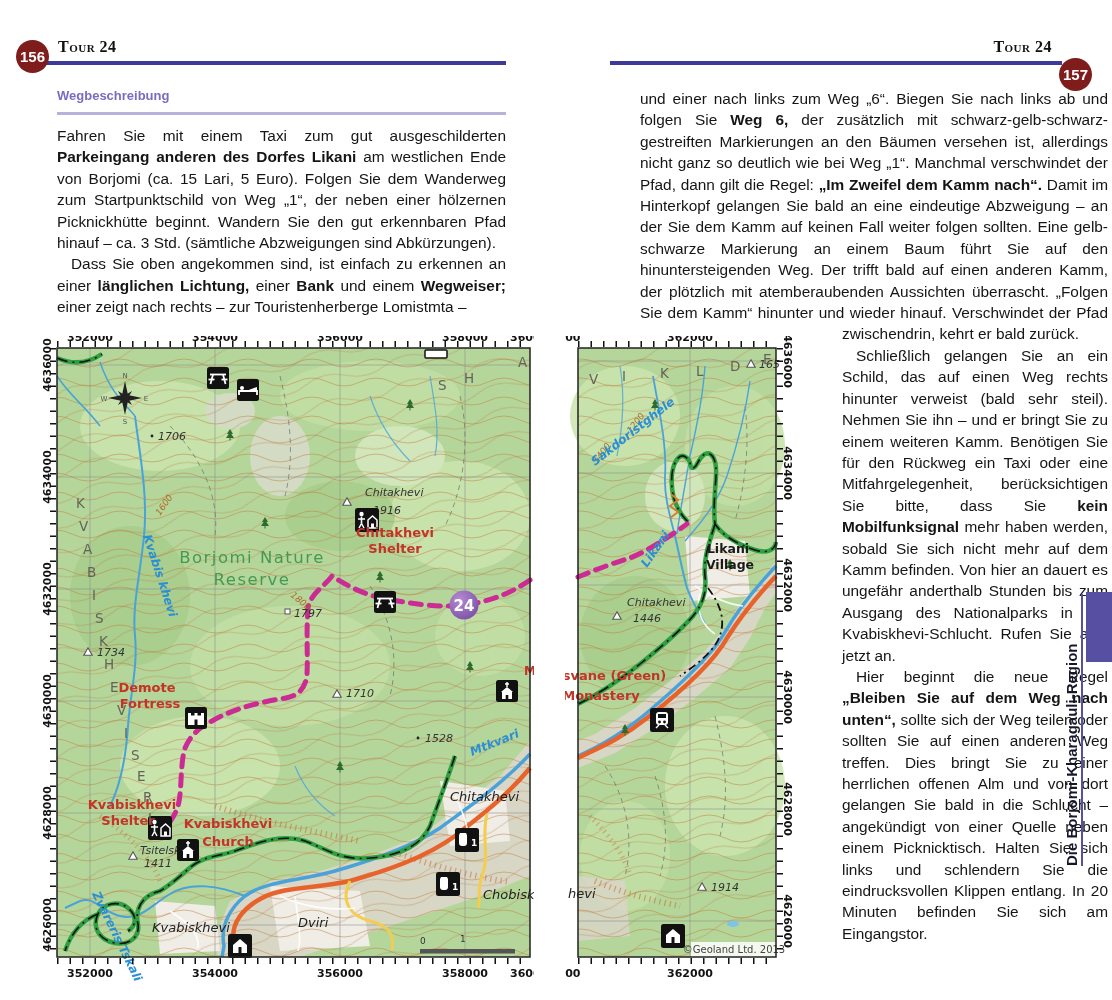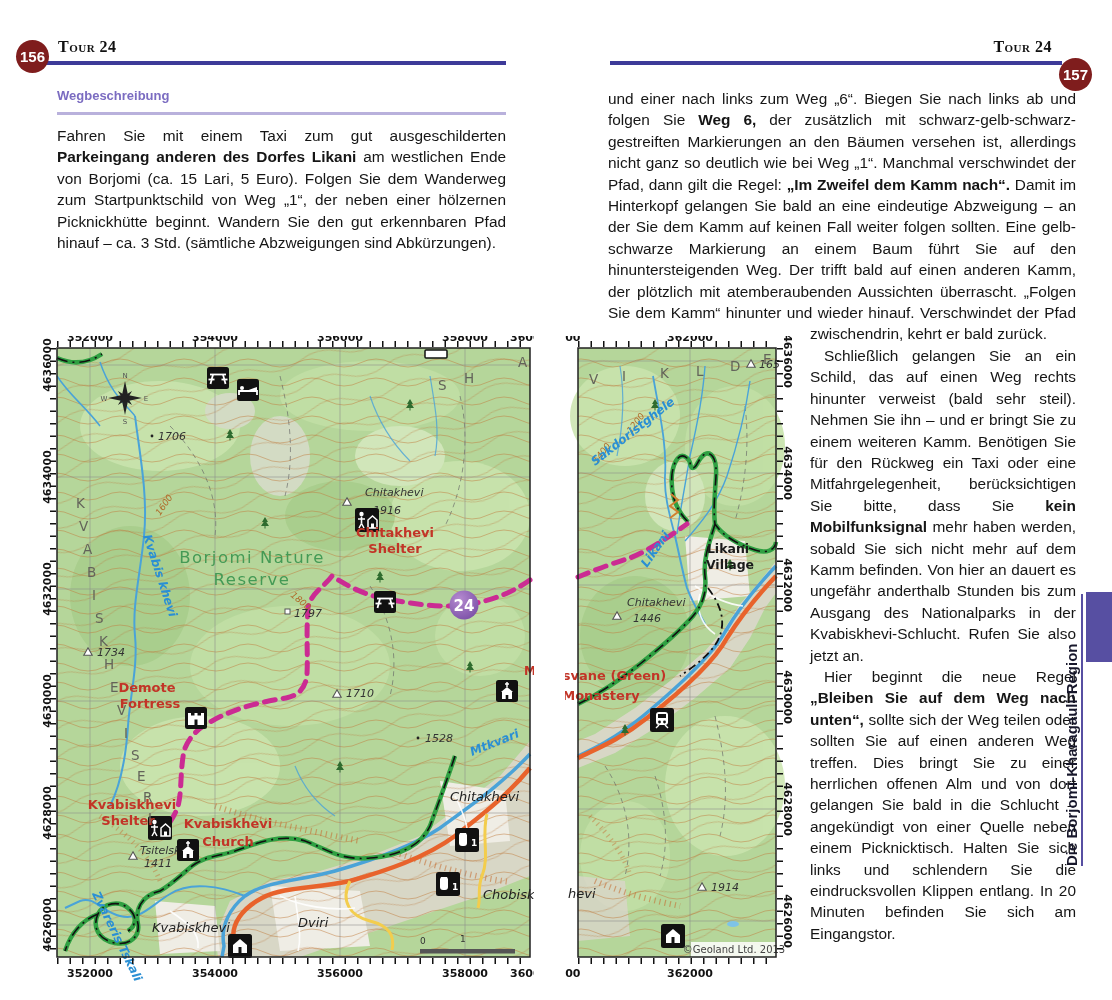--- a/index.html
+++ b/index.html
@@ -15,21 +15,21 @@
   #title-right{left:608px;width:444px;text-align:right;}
   .headrule{position:absolute;top:61px;height:3.5px;background:#3d3a98;z-index:1;}
   #rule-left{left:26px;width:480px;}
   #rule-right{left:610px;width:452px;}
   
   #wegheading{position:absolute;left:57px;top:88px;font-size:13px;font-weight:bold;color:#7b6cc1;}
   #wegrule{position:absolute;left:57px;top:112px;width:449px;height:2.5px;background:#b9b1dc;}
   
   .bodycol{position:absolute;font-size:15.4px;line-height:21.4px;text-align:justify;color:#151515;}
   #col-left{left:57px;top:125px;width:449px;}
-  #col-right{left:608px;top:88px;width:468px;}
+  #col-right{left:640px;top:88px;width:468px;}
   .bodycol p{margin:0;}
   .bodycol p.ind{text-indent:14px;}
   .bodycol b{font-weight:bold;}
   .float-spacer-a{float:left;width:0;height:248px;}
   .float-spacer-b{float:left;clear:left;width:202px;height:652px;}
   
   .mapsvg{position:absolute;top:336px;}
   #map-left-svg{left:40px;}
   #map-right-svg{left:565px;}
   svg text{font-family:"DejaVu Sans",sans-serif;}
@@ -62,20 +62,21 @@
 
 <div class="pagenum" id="pn-right">157</div>
 <div class="tourtitle" id="title-right">Tour 24</div>
 <div class="headrule" id="rule-right"></div>
 
 <div id="wegheading">Wegbeschreibung</div>
 <div id="wegrule"></div>
 
 <div class="bodycol" id="col-left">
   <p>Fahren Sie mit einem Taxi zum gut ausgeschilderten <b>Parkeingang anderen des Dorfes Likani</b> am westlichen Ende von Borjomi (ca. 15 Lari, 5 Euro). Folgen Sie dem Wanderweg zum Startpunktschild von Weg „1“, der neben einer hölzernen Picknickhütte beginnt. Wandern Sie den gut erkennbaren Pfad hinauf – ca. 3 Std. (sämtliche Abzweigungen sind Abkürzungen).</p>
+  <p class="ind">Dass Sie oben angekommen sind, ist einfach zu erkennen an einer <b>länglichen Lichtung,</b> einer <b>Bank</b> und einem <b>Wegweiser;</b> einer zeigt nach rechts – zur Touristenherberge Lomistmta –</p>
 </div>
 
 <div class="bodycol" id="col-right">
   <div class="float-spacer-a"></div>
   <div class="float-spacer-b"></div>
   <p>und einer nach links zum Weg „6“. Biegen Sie nach links ab und folgen Sie <b>Weg 6,</b> der zusätzlich mit schwarz-gelb-schwarz-gestreiften Markierungen an den Bäumen versehen ist, allerdings nicht ganz so deutlich wie bei Weg „1“. Manchmal verschwindet der Pfad, dann gilt die Regel: <b>„Im Zweifel dem Kamm nach“.</b> Damit im Hinterkopf gelangen Sie bald an eine eindeutige Abzweigung – an der Sie dem Kamm auf keinen Fall weiter folgen sollten. Eine gelb-schwarze Markierung an einem Baum führt Sie auf den hinuntersteigenden Weg. Der trifft bald auf einen anderen Kamm, der plötzlich mit atemberaubenden Aussichten überrascht. „Folgen Sie dem Kamm“ hinunter und wieder hinauf. Verschwindet der Pfad zwischendrin, kehrt er bald zurück.</p>
   <p class="ind">Schließlich gelangen Sie an ein Schild, das auf einen Weg rechts hinunter verweist (bald sehr steil). Nehmen Sie ihn – und er bringt Sie zu einem weiteren Kamm. Benötigen Sie für den Rückweg ein Taxi oder eine Mitfahrgelegenheit, berücksichtigen Sie bitte, dass Sie <b>kein Mobilfunksignal</b> mehr haben werden, sobald Sie sich nicht mehr auf dem Kamm befinden. Von hier an dauert es ungefähr anderthalb Stunden bis zum Ausgang des Nationalparks in der Kvabiskhevi-Schlucht. Rufen Sie also jetzt an.</p>
   <p class="ind">Hier beginnt die neue Regel <b>„Bleiben Sie auf dem Weg nach unten“,</b> sollte sich der Weg teilen oder sollten Sie auf einen anderen Weg treffen. Dies bringt Sie zu einer herrlichen offenen Alm und von dort gelangen Sie bald in die Schlucht – angekündigt von einer Quelle neben einem Picknicktisch. Halten Sie sich links und schlendern Sie die eindrucksvollen Klippen entlang. In 20 Minuten befinden Sie sich am Eingangstor.</p>
 </div>
 

